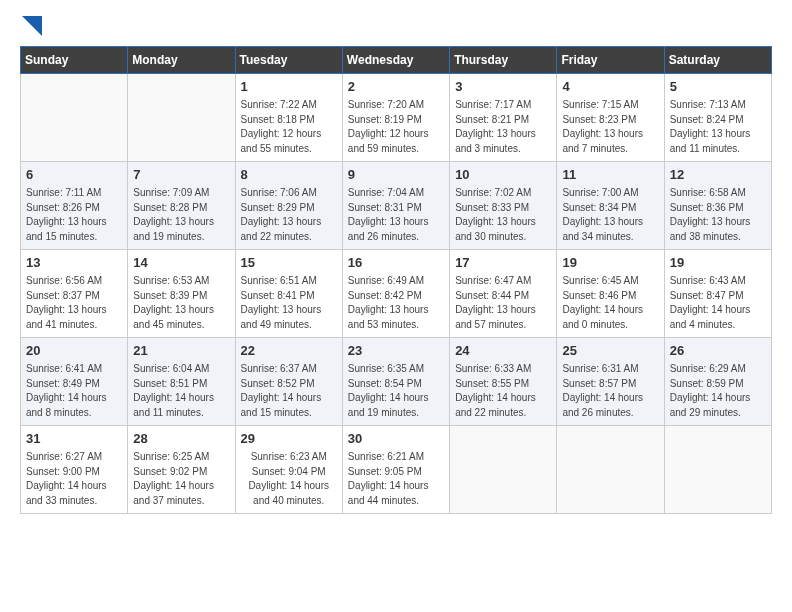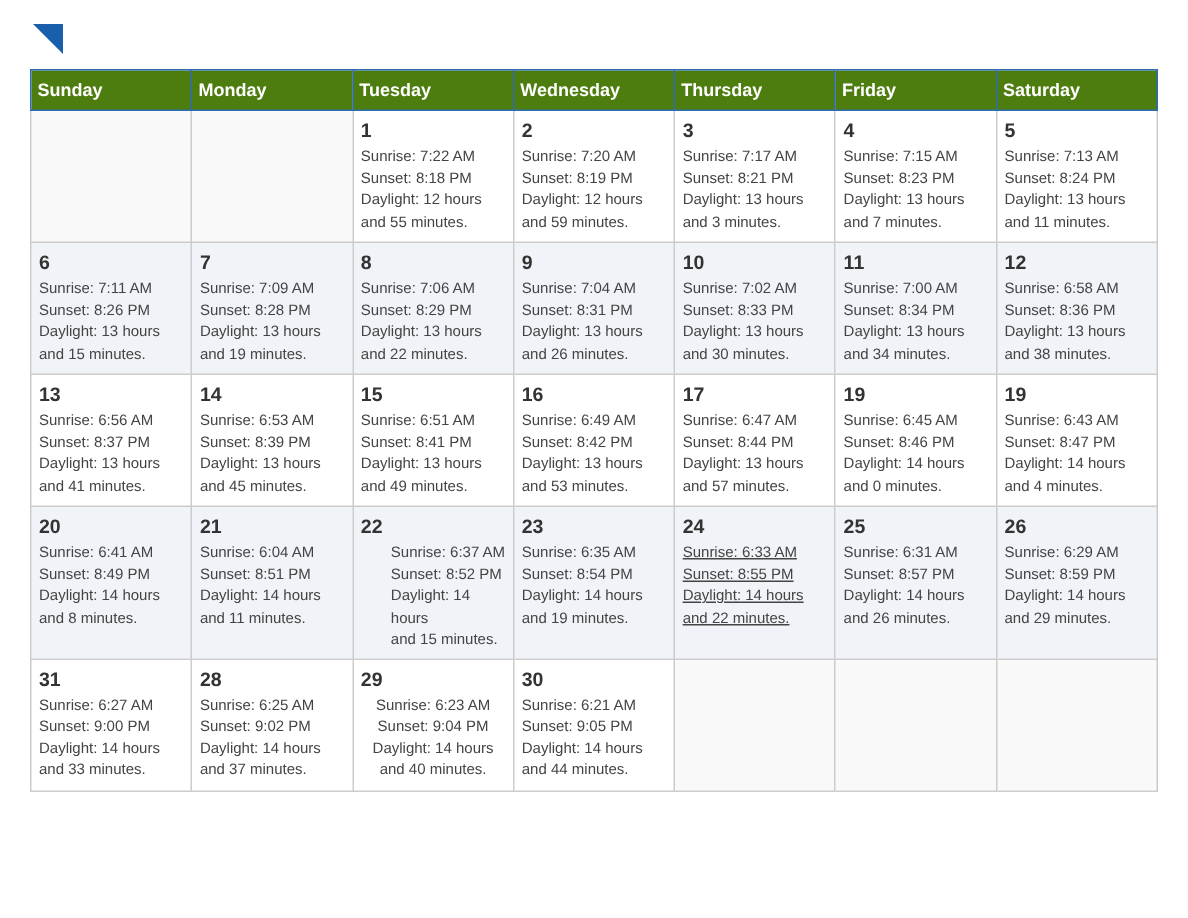--- a/index.html
+++ b/index.html
@@ -44,21 +44,21 @@
     .location {
       font-size: 15px;
       color: #555;
     }
     .calendar {
       width: 100%;
       border-collapse: collapse;
       font-size: 11px;
     }
     .calendar th {
-      background-color: #4d7c0f;
+      background-color: #404040;
       color: #fff;
       padding: 6px 4px;
       text-align: left;
       font-size: 12px;
       border: 1px solid #2e6db4;
       margin-top: 16px;
     }
     .calendar td {
       vertical-align: top;
       padding: 4px 5px;
@@ -273,35 +273,35 @@
         </td>
         <td>
           <span class="day-number">21</span>
           <div class="day-info" style="white-space: pre-line;">Sunrise: 6:04 AM
 Sunset: 8:51 PM
 Daylight: 14 hours
 and 11 minutes.</div>
         </td>
         <td>
           <span class="day-number">22</span>
-          <div class="day-info" style="white-space: pre-line; margin-left: 20px;">Sunrise: 6:37 AM
+          <div class="day-info" style="white-space: pre-line;">Sunrise: 6:37 AM
 Sunset: 8:52 PM
 Daylight: 14 hours
 and 15 minutes.</div>
         </td>
         <td>
           <span class="day-number">23</span>
           <div class="day-info" style="white-space: pre-line;">Sunrise: 6:35 AM
 Sunset: 8:54 PM
 Daylight: 14 hours
 and 19 minutes.</div>
         </td>
         <td>
           <span class="day-number">24</span>
-          <div class="day-info" style="white-space: pre-line; text-decoration: underline;">Sunrise: 6:33 AM
+          <div class="day-info" style="white-space: pre-line;">Sunrise: 6:33 AM
 Sunset: 8:55 PM
 Daylight: 14 hours
 and 22 minutes.</div>
         </td>
         <td>
           <span class="day-number">25</span>
           <div class="day-info" style="white-space: pre-line;">Sunrise: 6:31 AM
 Sunset: 8:57 PM
 Daylight: 14 hours
 and 26 minutes.</div>

